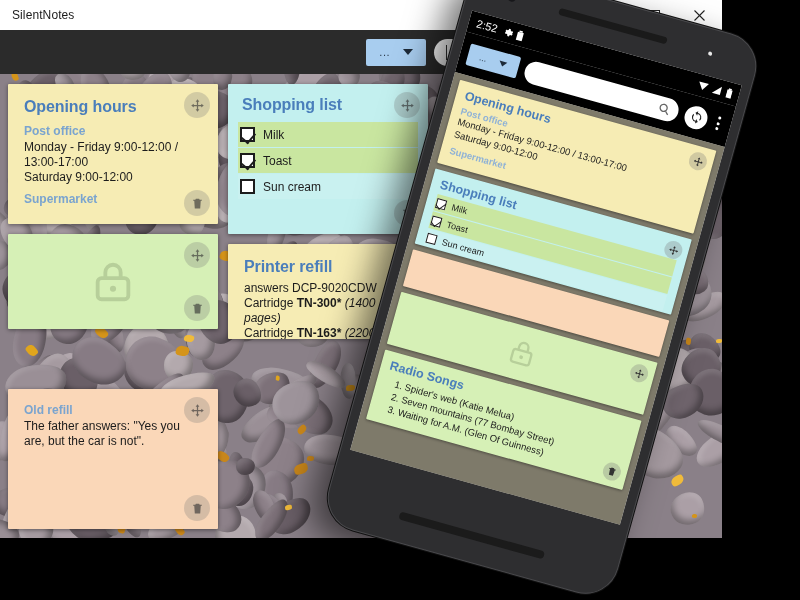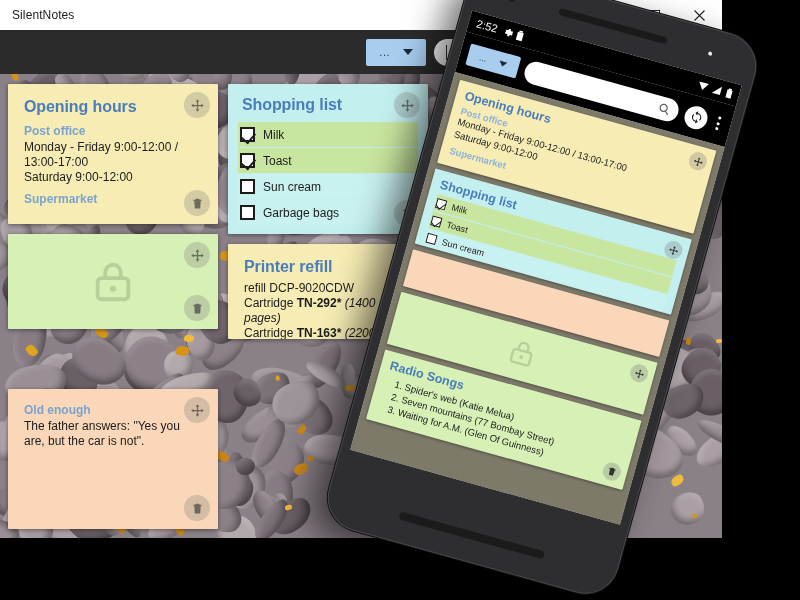--- a/index.html
+++ b/index.html
@@ -712,24 +712,20 @@
           <span class="chk-label">Milk</span>
         </div>
         <div class="chk-row on">
           <span class="chk on"></span>
           <span class="chk-label">Toast</span>
         </div>
         <div class="chk-row off">
           <span class="chk"></span>
           <span class="chk-label">Sun cream</span>
         </div>
-        <div class="chk-row off">
-          <span class="chk"></span>
-          <span class="chk-label">Garbage bags</span>
-        </div>
         <div class="drag-h">
           <svg width="15" height="15" viewBox="0 0 24 24" fill="#333">
               <path d="M12 2l3 4h-2v5h5V9l4 3-4 3v-2h-5v5h2l-3 4-3-4h2v-5H6v2l-4-3 4-3v2h5V6H9z"></path>
             </svg>
         </div>
         <div class="del-h">
           <svg width="13" height="13" viewBox="0 0 24 24" fill="#333">
               <path d="M6 7h12l-1 14H7L6 7zm3-4h6l1 2h4v2H4V5h4l1-2z"></path>
             </svg>
         </div>
@@ -763,41 +759,41 @@
         </div>
         <div class="del-h">
           <svg width="13" height="13" viewBox="0 0 24 24" fill="#333">
               <path d="M6 7h12l-1 14H7L6 7zm3-4h6l1 2h4v2H4V5h4l1-2z"></path>
             </svg>
         </div>
       </div>
 
       <div class="note" style="left:228px; top:170px; width:200px; height:95px; background:#f6ecb4;">
         <h2 style="margin-bottom:5px;">Printer refill</h2>
-        <p>refill DCP-9020CDW</p>
+        <p>answers DCP-9020CDW</p>
         <p>
-          <span>Cartridge </span><span class="b">TN-292*</span><span class="i"> (1400 pages)</span>
+          <span>Cartridge </span><span class="b">TN-300*</span><span class="i"> (1400 pages)</span>
         </p>
         <p>
           <span>Cartridge </span><span class="b">TN-163*</span><span class="i"> (2200 pages)</span>
         </p>
         <div class="drag-h">
           <svg width="15" height="15" viewBox="0 0 24 24" fill="#333">
               <path d="M12 2l3 4h-2v5h5V9l4 3-4 3v-2h-5v5h2l-3 4-3-4h2v-5H6v2l-4-3 4-3v2h5V6H9z"></path>
             </svg>
         </div>
         <div class="del-h">
           <svg width="13" height="13" viewBox="0 0 24 24" fill="#333">
               <path d="M6 7h12l-1 14H7L6 7zm3-4h6l1 2h4v2H4V5h4l1-2z"></path>
             </svg>
         </div>
       </div>
 
       <div class="note" style="left:8px; top:315px; width:210px; height:140px; background:#fad7b8;">
-        <div class="sub">Old enough</div>
+        <div class="sub">Old refill</div>
         <p>The father answers: "Yes you are, but the car is not".</p>
         <div class="drag-h">
           <svg width="15" height="15" viewBox="0 0 24 24" fill="#333">
               <path d="M12 2l3 4h-2v5h5V9l4 3-4 3v-2h-5v5h2l-3 4-3-4h2v-5H6v2l-4-3 4-3v2h5V6H9z"></path>
             </svg>
         </div>
         <div class="del-h">
           <svg width="13" height="13" viewBox="0 0 24 24" fill="#333">
               <path d="M6 7h12l-1 14H7L6 7zm3-4h6l1 2h4v2H4V5h4l1-2z"></path>
             </svg>

